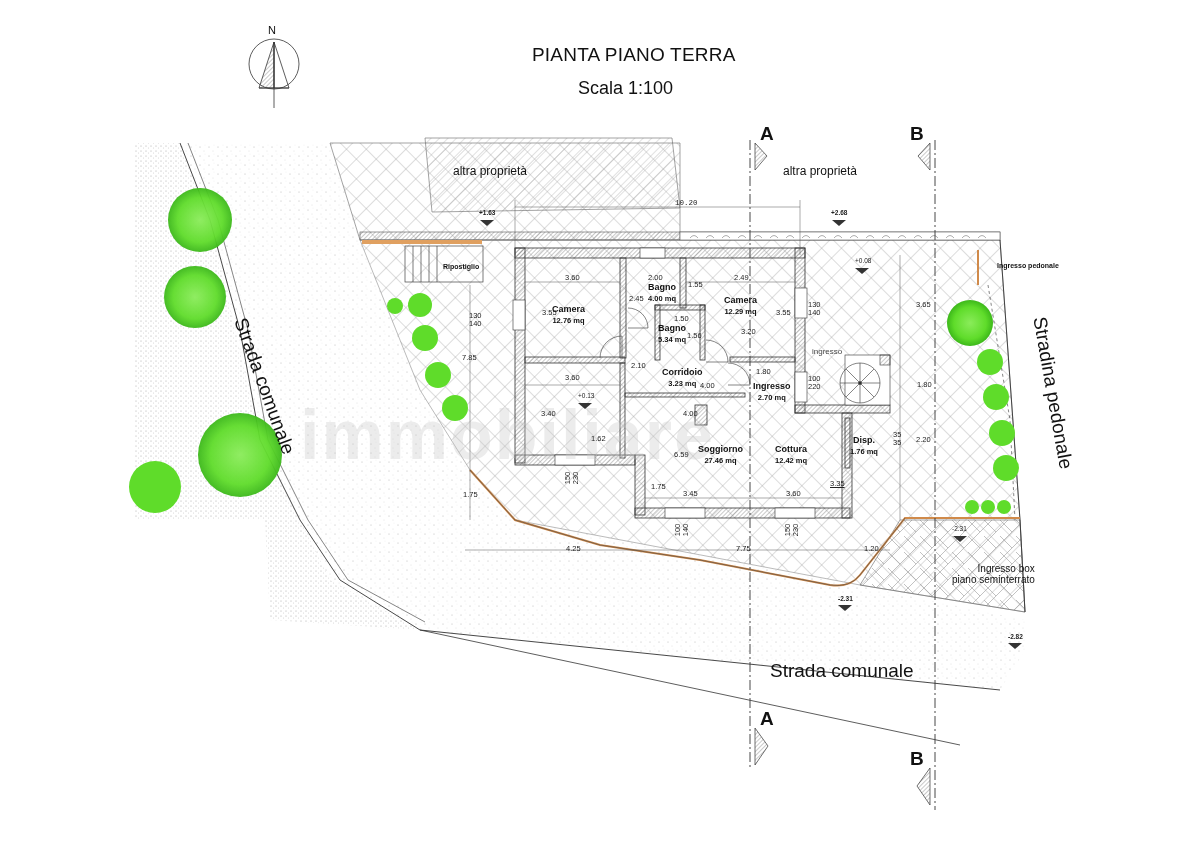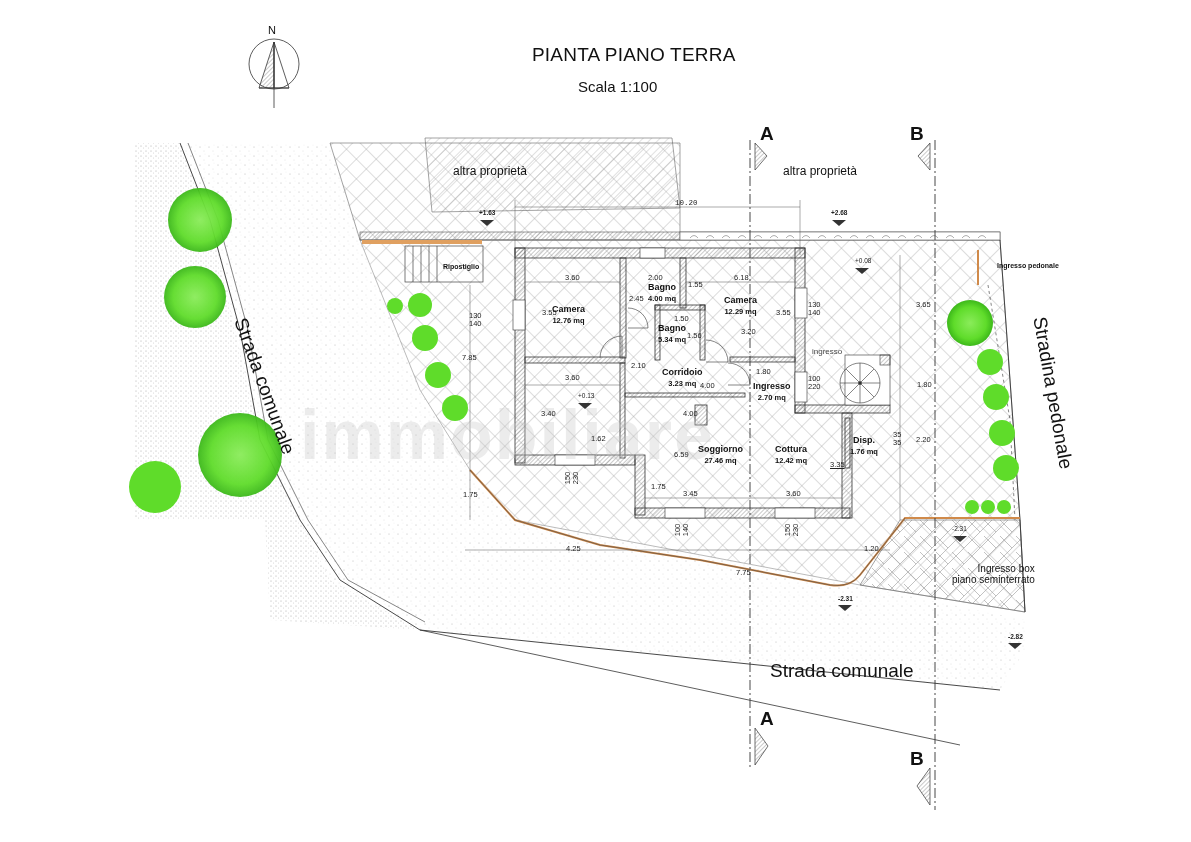--- a/index.html
+++ b/index.html
@@ -1,19 +1,19 @@
 <!DOCTYPE html>
 <html><head>
 <meta charset="utf-8">
 <style>
   html,body{margin:0;padding:0;background:#fff;}
   body{width:1191px;height:842px;overflow:hidden;position:relative;font-family:"Liberation Sans",sans-serif;}
   #plan{position:absolute;left:0;top:0;width:1191px;height:842px;}
   .title{position:absolute;left:532px;top:44px;font-size:19px;color:#111;letter-spacing:0.2px;}
-  .scale{position:absolute;left:578px;top:78px;font-size:15px;color:#111;}
+  .scale{position:absolute;left:578px;top:78px;font-size:18px;color:#111;}
   .lbl{position:absolute;color:#111;white-space:nowrap;}
   .big{font-size:12px;}
   .road{font-size:19px;}
   .room{font-size:9px;font-weight:bold;text-align:center;line-height:11px;}
   .room .area{font-size:7.5px;}
   .dim{font-size:7.5px;color:#222;}
   .sec{font-size:19px;font-weight:bold;}
   .small{font-size:8px;font-weight:bold;}
   .wm{position:absolute;left:300px;top:395px;font-size:70px;font-weight:bold;color:rgba(200,200,200,0.35);letter-spacing:2px;}
 </style>
@@ -278,41 +278,41 @@
 <div class="lbl dim" style="left:952px;top:525px;font-size:6.5px;">-2.31</div>
 <div class="lbl dim" style="left:838px;top:595px;font-weight:bold;font-size:6.5px;">-2.31</div>
 <div class="lbl dim" style="left:1008px;top:633px;font-weight:bold;font-size:6.5px;">-2.82</div>
 
 <div class="lbl dim" style="left:675px;top:199px;font-family:Liberation Mono, monospace;">10.20</div>
 <div class="lbl dim" style="left:565px;top:273px;">3.60</div>
 <div class="lbl dim" style="left:542px;top:308px;">3.55</div>
 <div class="lbl dim" style="left:648px;top:273px;text-align:center;">2.00</div>
 <div class="lbl dim" style="left:629px;top:294px;">2.45</div>
 <div class="lbl dim" style="left:688px;top:280px;">1.55</div>
-<div class="lbl dim" style="left:734px;top:273px;">6.18</div>
+<div class="lbl dim" style="left:734px;top:273px;">2.49</div>
 <div class="lbl dim" style="left:776px;top:308px;">3.55</div>
 <div class="lbl dim" style="left:741px;top:327px;">3.20</div>
 <div class="lbl dim" style="left:674px;top:314px;">1.50</div>
 <div class="lbl dim" style="left:687px;top:331px;">1.56</div>
 <div class="lbl dim" style="left:631px;top:361px;">2.10</div>
 <div class="lbl dim" style="left:700px;top:381px;">4.00</div>
 <div class="lbl dim" style="left:756px;top:367px;">1.80</div>
 <div class="lbl dim" style="left:565px;top:373px;">3.60</div>
 <div class="lbl dim" style="left:541px;top:409px;">3.40</div>
 <div class="lbl dim" style="left:683px;top:409px;">4.00</div>
 <div class="lbl dim" style="left:674px;top:450px;">6.59</div>
 <div class="lbl dim" style="left:591px;top:434px;">1.62</div>
 <div class="lbl dim" style="left:651px;top:482px;">1.75</div>
 <div class="lbl dim" style="left:463px;top:490px;">1.75</div>
 <div class="lbl dim" style="left:683px;top:489px;">3.45</div>
 <div class="lbl dim" style="left:786px;top:489px;">3.60</div>
-<div class="lbl dim" style="left:830px;top:460px;text-decoration:underline;">3.35</div>
+<div class="lbl dim" style="left:830px;top:479px;text-decoration:underline;">3.35</div>
 <div class="lbl dim" style="left:462px;top:353px;">7.85</div>
 <div class="lbl dim" style="left:566px;top:544px;">4.25</div>
-<div class="lbl dim" style="left:736px;top:544px;margin-top:24px;">7.75</div>
+<div class="lbl dim" style="left:736px;top:544px;">7.75</div>
 <div class="lbl dim" style="left:864px;top:544px;">1.20</div>
 <div class="lbl dim" style="left:916px;top:300px;">3.65</div>
 <div class="lbl dim" style="left:917px;top:380px;">1.80</div>
 <div class="lbl dim" style="left:916px;top:435px;">2.20</div>
 <div class="lbl dim" style="left:469px;top:312px;line-height:8px;">
     <div>130</div>
     <div>140</div>
   </div>
 <div class="lbl dim" style="left:808px;top:301px;line-height:8px;">
     <div>130</div>

